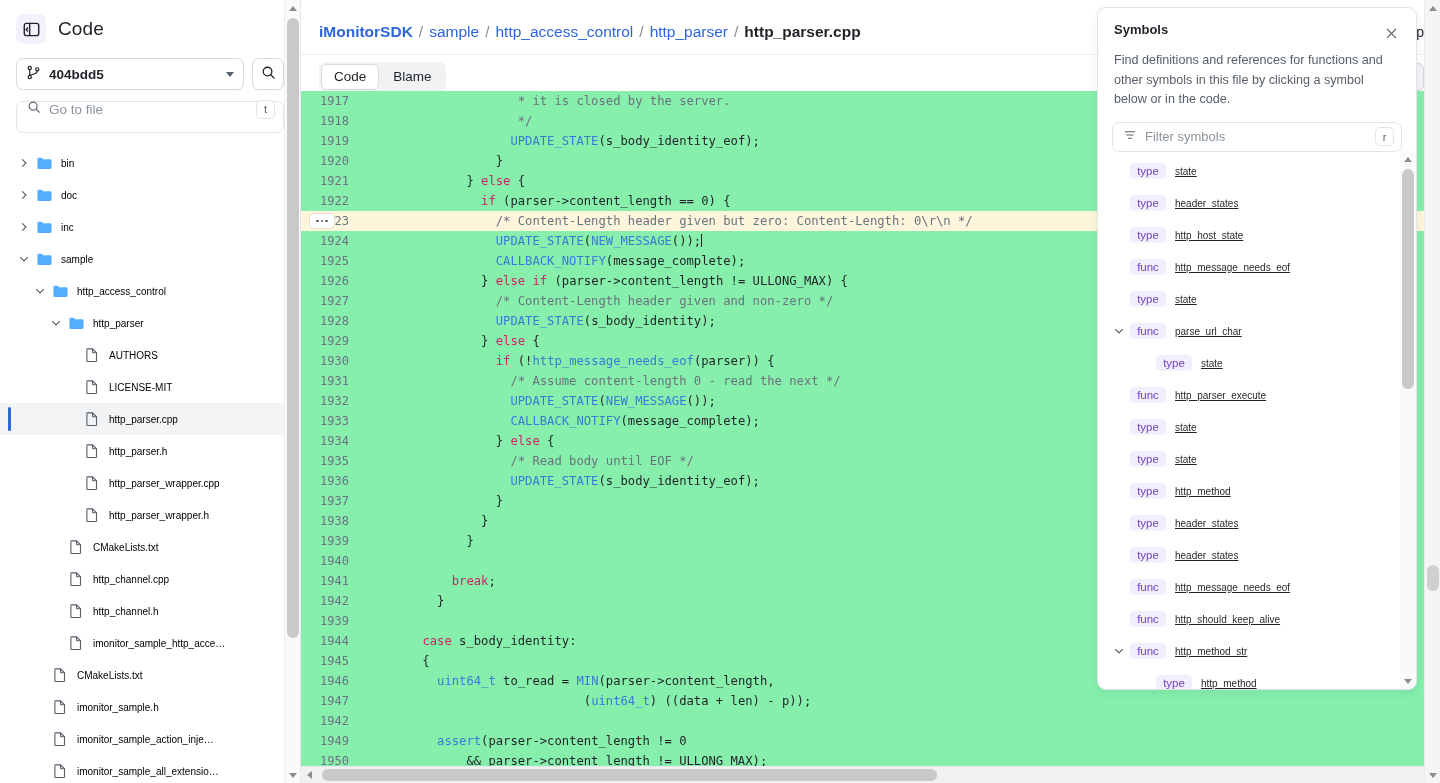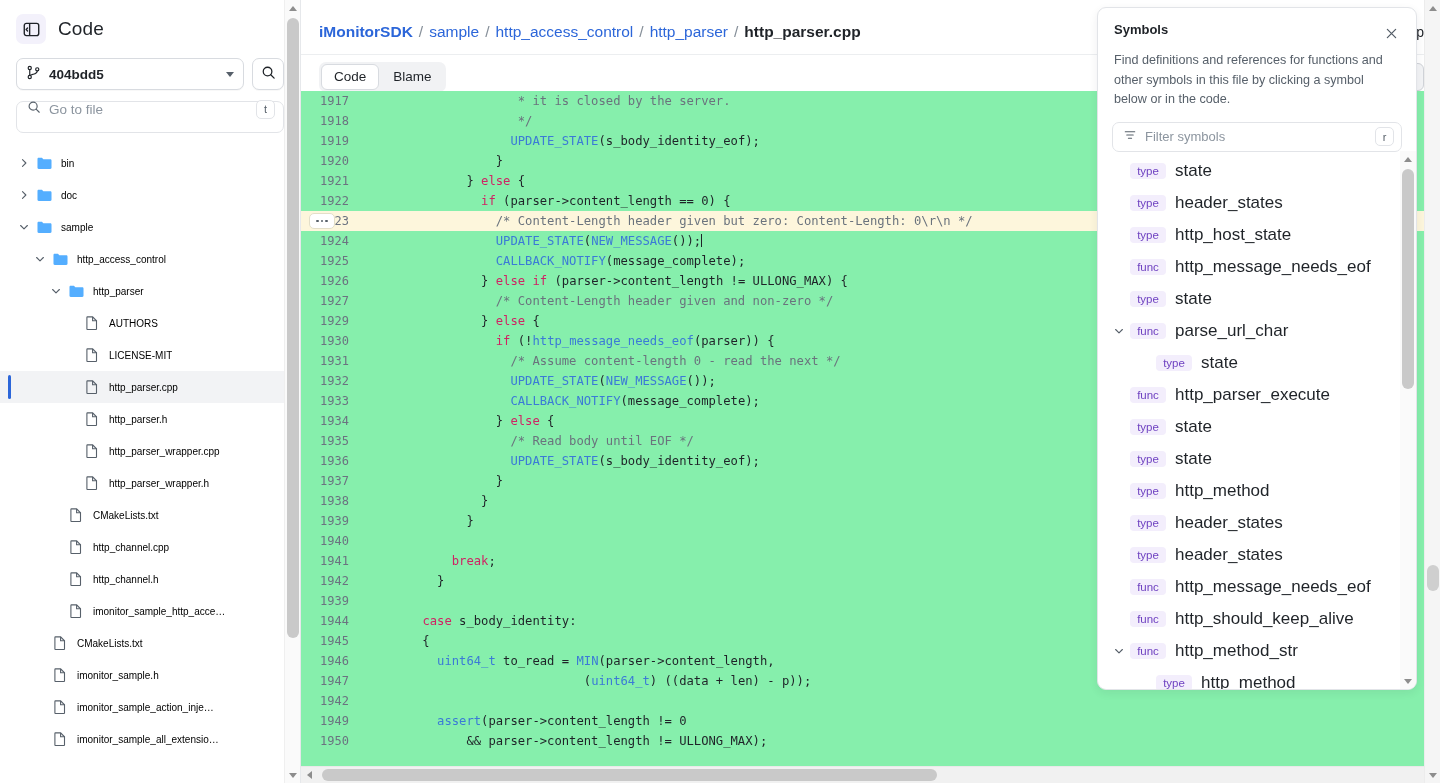--- a/index.html
+++ b/index.html
@@ -176,21 +176,21 @@
   }
   .sym-filter .ph { flex: 1 1 auto; font-size: 13px; color: #8c959f; }
   .sym-list { position: absolute; top: 143px; left: 0; right: 16px; bottom: 0; overflow: hidden; padding-top: 4px; }
   .sym-row { display: flex; align-items: center; height: 32px; padding-right: 10px; cursor: pointer; }
   .sym-tw { width: 22px; flex: 0 0 22px; display: flex; align-items: center; justify-content: center; }
   .sym-badge {
     font-size: 11.5px; color: #6f42c1; background: #f3eefc; border-radius: 4px;
     padding: 2px 6px; margin-right: 9px; min-width: 36px; text-align: center;
     font-family: "Liberation Sans", sans-serif;
   }
-  .sym-name { font-size: 17px; color: #1f2328; white-space: nowrap; }
+  .sym-name { font-size: 10px; color: #1f2328; white-space: nowrap; text-decoration: underline; }
   .sym-row.child .sym-tw { width: 30px; flex: 0 0 30px; }
   .sym-scroll { position: absolute; top: 143px; right: 0; width: 16px; bottom: 0; background: #fafafa; }
   .sym-scroll .sc-arrow-up { position: absolute; top: 0; left: 0; width: 16px; height: 16px; display: flex; align-items: center; justify-content: center; }
   .sym-scroll .sc-arrow-dn { position: absolute; bottom: 0; left: 0; width: 16px; height: 16px; display: flex; align-items: center; justify-content: center; }
   .sym-thumb { position: absolute; left: 2px; width: 12px; background: #c9c9c9; border-radius: 6px; top: 18px; height: 220px; }
 
   
   .page-scroll {
     position: absolute; top: 0; right: 0; width: 16px; height: 783px;
     background: #f5f5f5; border-left: 1px solid #ececec; z-index: 5;
@@ -280,20 +280,33 @@
           <span class="ic">
             <svg width="17" height="17" viewBox="0 0 16 16">
               <path d="M1.4 3.6c0-.6.5-1.1 1.1-1.1h3.1l1.3 1.5h6.6c.6 0 1.1.5 1.1 1.1v7c0 .6-.5 1.1-1.1 1.1H2.5c-.6 0-1.1-.5-1.1-1.1V3.6z" fill="#54aeff"></path>
             </svg>
           </span>
           <span class="tlabel">doc</span>
         </div>
         <div class="tree-row" style="padding-left: 16px;">
           <span class="twisty">
             <svg width="12" height="12" viewBox="0 0 16 16" fill="none">
+              <path d="M6 3.5 10.5 8 6 12.5" stroke="#57606a" stroke-width="1.5" stroke-linecap="round" stroke-linejoin="round"></path>
+            </svg>
+          </span>
+          <span class="ic">
+            <svg width="17" height="17" viewBox="0 0 16 16">
+              <path d="M1.4 3.6c0-.6.5-1.1 1.1-1.1h3.1l1.3 1.5h6.6c.6 0 1.1.5 1.1 1.1v7c0 .6-.5 1.1-1.1 1.1H2.5c-.6 0-1.1-.5-1.1-1.1V3.6z" fill="#54aeff"></path>
+            </svg>
+          </span>
+          <span class="tlabel">inc</span>
+        </div>
+        <div class="tree-row" style="padding-left: 16px;">
+          <span class="twisty">
+            <svg width="12" height="12" viewBox="0 0 16 16" fill="none">
               <path d="M3.5 6 8 10.5 12.5 6" stroke="#57606a" stroke-width="1.5" stroke-linecap="round" stroke-linejoin="round"></path>
             </svg>
           </span>
           <span class="ic">
             <svg width="17" height="17" viewBox="0 0 16 16">
               <path d="M1.4 3.6c0-.6.5-1.1 1.1-1.1h3.1l1.3 1.5h6.6c.6 0 1.1.5 1.1 1.1v7c0 .6-.5 1.1-1.1 1.1H2.5c-.6 0-1.1-.5-1.1-1.1V3.6z" fill="#54aeff"></path>
             </svg>
           </span>
           <span class="tlabel">sample</span>
         </div>
@@ -593,20 +606,24 @@
           </div>
           <div class="cl">
             <span class="ln">1926</span>
             <span class="ctext"><span class="t-id">               } </span><span class="t-kw">else if</span><span class="t-id"> (parser-&gt;content_length != ULLONG_MAX) {</span></span>
           </div>
           <div class="cl">
             <span class="ln">1927</span>
             <span class="ctext"><span class="t-com">                 /* Content-Length header given and non-zero */</span></span>
           </div>
           <div class="cl">
+            <span class="ln">1928</span>
+            <span class="ctext"><span class="t-fn">                 UPDATE_STATE</span><span class="t-id">(s_body_identity);</span></span>
+          </div>
+          <div class="cl">
             <span class="ln">1929</span>
             <span class="ctext"><span class="t-id">               } </span><span class="t-kw">else</span><span class="t-id"> {</span></span>
           </div>
           <div class="cl">
             <span class="ln">1930</span>
             <span class="ctext"><span class="t-id">                 </span><span class="t-kw">if</span><span class="t-id"> (!</span><span class="t-fn">http_message_needs_eof</span><span class="t-id">(parser)) {</span></span>
           </div>
           <div class="cl">
             <span class="ln">1931</span>
             <span class="ctext"><span class="t-com">                   /* Assume content-length 0 - read the next */</span></span>

